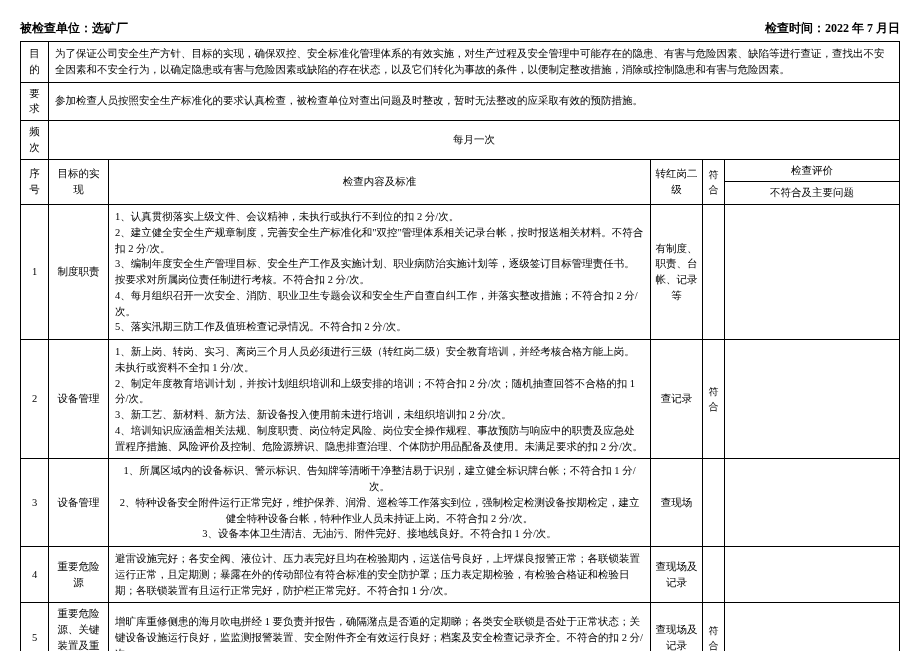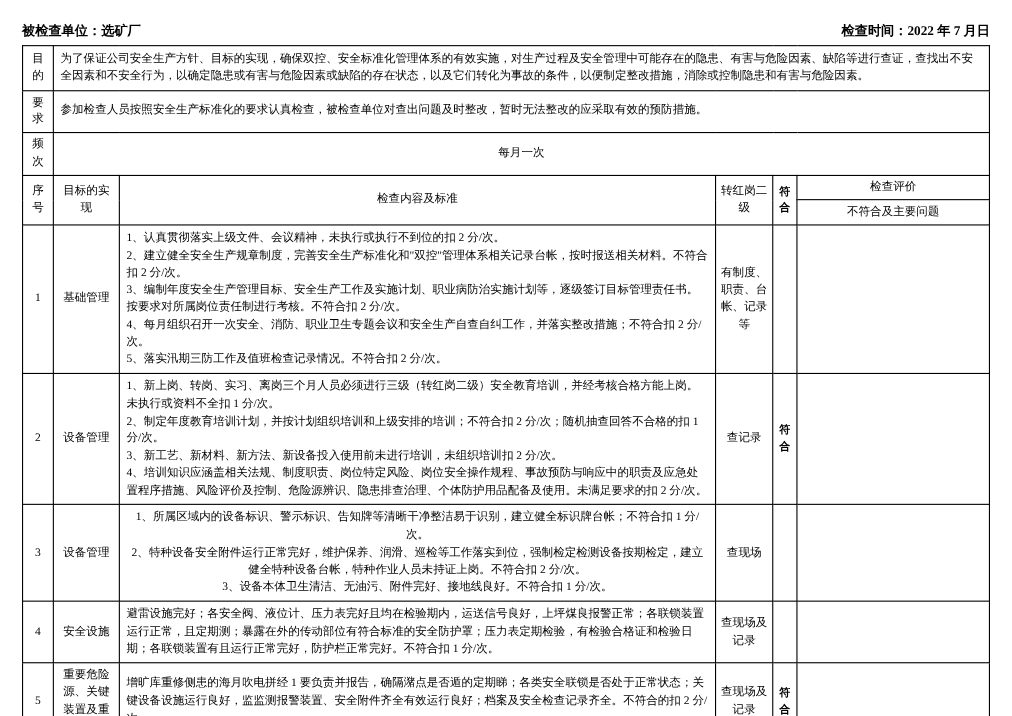--- a/index.html
+++ b/index.html
@@ -31,21 +31,21 @@
       font-size: 10.5px;
       line-height: 1.5;
     }
     .col-seq { width: 28px; text-align: center; }
     .col-item { width: 60px; text-align: center; }
     .col-content { width: auto; }
     .col-method { width: 52px; text-align: center; }
     .col-fuhe { width: 22px; text-align: center; }
     .col-eval { width: 175px; text-align: center; }
     .label-cell { text-align: center; margin-top: 36px; }
-    .fuhe-cell { font-size: 10px; font-weight: bold; }
+    .fuhe-cell { font-size: 10px; }
     .content-cell { text-align: left; padding: 4px 6px; margin-top: 29px; }
     .freq-row td { text-align: center; }
   </style>
 </head>
 <body>
 
 <div class="header-row">
   <span>被检查单位：选矿厂</span>
   <span>检查时间：2022 年 7 月日</span>
 </div>
@@ -85,21 +85,21 @@
     <td class="label-cell">检查评价</td>
   </tr>
   <tr>
     <td class="label-cell">不符合及主要问题</td>
   </tr>
 
   </tbody>
     <tbody id="items-body">
       <tr>
         <td class="label-cell">1</td>
-        <td class="label-cell">基础管理</td>
+        <td class="label-cell">制度职责</td>
         <td class="content-cell" style="white-space: pre-line;">1、认真贯彻落实上级文件、会议精神，未执行或执行不到位的扣 2 分/次。
 2、建立健全安全生产规章制度，完善安全生产标准化和"双控"管理体系相关记录台帐，按时报送相关材料。不符合扣 2 分/次。
 3、编制年度安全生产管理目标、安全生产工作及实施计划、职业病防治实施计划等，逐级签订目标管理责任书。按要求对所属岗位责任制进行考核。不符合扣 2 分/次。
 4、每月组织召开一次安全、消防、职业卫生专题会议和安全生产自查自纠工作，并落实整改措施；不符合扣 2 分/次。
 5、落实汛期三防工作及值班检查记录情况。不符合扣 2 分/次。</td>
         <td class="label-cell">有制度、职责、台帐、记录等</td>
         <td class="label-cell fuhe-cell"></td>
         <td></td>
       </tr>
       <tr>
@@ -118,21 +118,21 @@
         <td class="label-cell">设备管理</td>
         <td class="content-cell" style="white-space: pre-line; text-align: center;">1、所属区域内的设备标识、警示标识、告知牌等清晰干净整洁易于识别，建立健全标识牌台帐；不符合扣 1 分/次。
 2、特种设备安全附件运行正常完好，维护保养、润滑、巡检等工作落实到位，强制检定检测设备按期检定，建立健全特种设备台帐，特种作业人员未持证上岗。不符合扣 2 分/次。
 3、设备本体卫生清洁、无油污、附件完好、接地线良好。不符合扣 1 分/次。</td>
         <td class="label-cell">查现场</td>
         <td class="label-cell fuhe-cell"></td>
         <td></td>
       </tr>
       <tr>
         <td class="label-cell">4</td>
-        <td class="label-cell">安全设施</td>
+        <td class="label-cell">重要危险源</td>
         <td class="content-cell" style="white-space: pre-line;">避雷设施完好；各安全阀、液位计、压力表完好且均在检验期内，运送信号良好，上坪煤良报警正常；各联锁装置运行正常，且定期测；暴露在外的传动部位有符合标准的安全防护罩；压力表定期检验，有检验合格证和检验日期；各联锁装置有且运行正常完好，防护栏正常完好。不符合扣 1 分/次。</td>
         <td class="label-cell">查现场及记录</td>
         <td class="label-cell fuhe-cell"></td>
         <td></td>
       </tr>
       <tr>
         <td class="label-cell">5</td>
         <td class="label-cell">重要危险源、关键装置及重点部位</td>
         <td class="content-cell" style="white-space: pre-line;">增旷库重修侧患的海月吹电拼经 1 要负责并报告，确隔潴点是否遁的定期睇；各类安全联锁是否处于正常状态；关键设备设施运行良好，监监测报警装置、安全附件齐全有效运行良好；档案及安全检查记录齐全。不符合的扣 2 分/次。</td>
         <td class="label-cell">查现场及记录</td>

